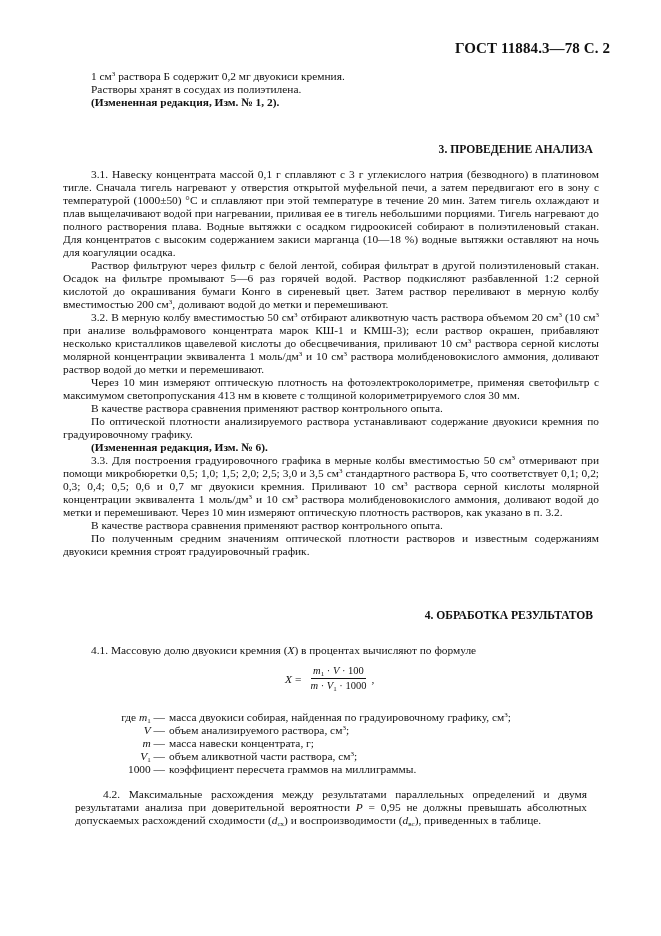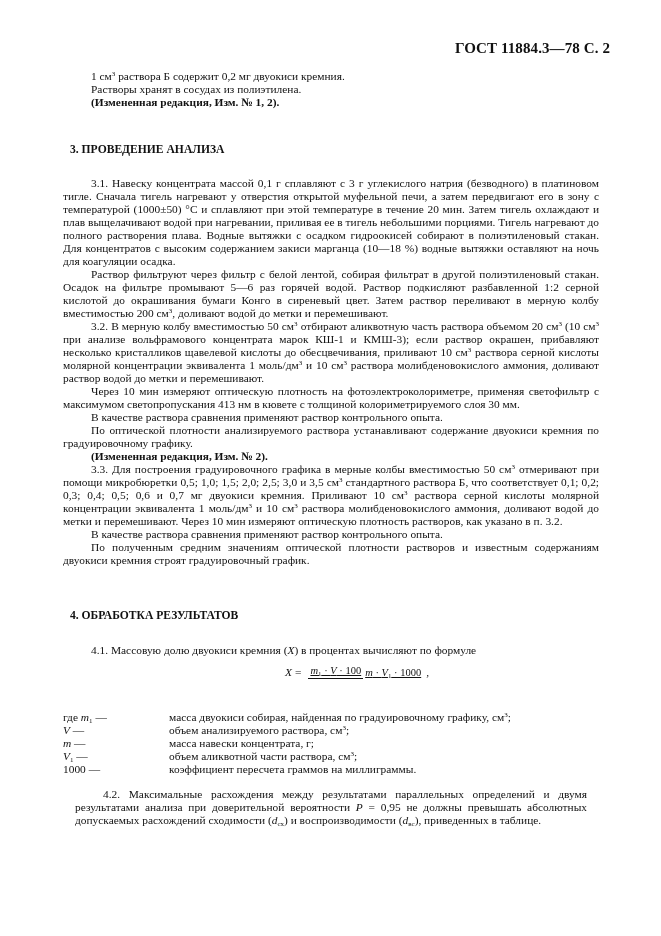--- a/index.html
+++ b/index.html
@@ -13,60 +13,60 @@
     font-weight: bold; font-size: 15px; letter-spacing: 0.1px;
   }
   .block {
     position: absolute; left: 63px; width: 536px;
     font-size: 11.4px; line-height: 13px;
   }
   .p { margin: 0; text-align: justify; text-align-last: left; }
   .ind { text-indent: 28px; }
   .bold { font-weight: bold; }
   .sec-title {
-    position: absolute; left: 70px; width: 536px; text-align: left;
+    position: absolute; left: 57px; width: 536px; text-align: right;
     font-weight: bold; font-size: 11.6px;
   }
   .formula {
     position: absolute; left: 285px; top: 665px;
     font-size: 11.4px; display: flex; align-items: center;
   }
   .formula i { font-style: italic; }
-  .frac { display: inline-flex; flex-direction: row; align-items: center; margin: 0 3px 0 4px; text-decoration: underline; }
+  .frac { display: inline-flex; flex-direction: column; align-items: center; margin: 0 3px 0 4px; }
   .frac .num { padding: 0 2px 1px; border-bottom: 1px solid #111; font-size: 10.5px; line-height: 12px; }
   .frac .den { padding: 1px 2px 0; font-size: 10.5px; line-height: 12px; }
   sub { font-size: 7px; vertical-align: -2px; line-height: 0; }
   sup { font-size: 7px; vertical-align: 4px; line-height: 0; }
   .legend { position: absolute; left: 63px; top: 711px; width: 536px; font-size: 11.4px; line-height: 13px; }
   .lg-row { display: flex; }
-  .lg-sym { width: 106px; padding-right: 4px; box-sizing: border-box; white-space: nowrap; }
+  .lg-sym { width: 106px; text-align: right; padding-right: 4px; box-sizing: border-box; white-space: nowrap; }
   .lg-sym i { font-style: italic; }
   .lg-text { flex: 1; }
 </style>
 </head>
 <body>
 
 <div class="page-header">ГОСТ 11884.3—78 С. 2</div>
 
 <div class="block" style="top:70px;">
   <p class="p ind"><span>1 см</span><sup>3</sup><span> раствора Б содержит 0,2 мг двуокиси кремния.</span></p>
   <p class="p ind">Растворы хранят в сосудах из полиэтилена.</p>
   <p class="p ind bold">(Измененная редакция, Изм. № 1, 2).</p>
 </div>
 
 <div class="sec-title" style="top:143px;">3. ПРОВЕДЕНИЕ АНАЛИЗА</div>
 
-<div class="block" style="top:177px;">
+<div class="block" style="top:168px;">
   <p class="p ind">3.1. Навеску концентрата массой 0,1 г сплавляют с 3 г углекислого натрия (безводного) в платиновом тигле. Сначала тигель нагревают у отверстия открытой муфельной печи, а затем передвигают его в зону с температурой (1000±50) °С и сплавляют при этой температуре в течение 20 мин. Затем тигель охлаждают и плав выщелачивают водой при нагревании, приливая ее в тигель небольшими порциями. Тигель нагревают до полного растворения плава. Водные вытяжки с осадком гидроокисей собирают в полиэтиленовый стакан. Для концентратов с высоким содержанием закиси марганца (10—18 %) водные вытяжки оставляют на ночь для коагуляции осадка.</p>
   <p class="p ind"><span>Раствор фильтруют через фильтр с белой лентой, собирая фильтрат в другой полиэтиленовый стакан. Осадок на фильтре промывают 5—6 раз горячей водой. Раствор подкисляют разбавленной 1:2 серной кислотой до окрашивания бумаги Конго в сиреневый цвет. Затем раствор переливают в мерную колбу вместимостью 200 см</span><sup>3</sup><span>, доливают водой до метки и перемешивают.</span></p>
   <p class="p ind"><span>3.2. В мерную колбу вместимостью 50 см</span><sup>3</sup><span> отбирают аликвотную часть раствора объемом 20 см</span><sup>3</sup><span> (10 см</span><sup>3</sup><span> при анализе вольфрамового концентрата марок КШ-1 и КМШ-3); если раствор окрашен, прибавляют несколько кристалликов щавелевой кислоты до обесцвечивания, приливают 10 см</span><sup>3</sup><span> раствора серной кислоты молярной концентрации эквивалента 1 моль/дм</span><sup>3</sup><span> и 10 см</span><sup>3</sup><span> раствора молибденовокислого аммония, доливают раствор водой до метки и перемешивают.</span></p>
   <p class="p ind">Через 10 мин измеряют оптическую плотность на фотоэлектроколориметре, применяя светофильтр с максимумом светопропускания 413 нм в кювете с толщиной колориметрируемого слоя 30 мм.</p>
   <p class="p ind">В качестве раствора сравнения применяют раствор контрольного опыта.</p>
   <p class="p ind">По оптической плотности анализируемого раствора устанавливают содержание двуокиси кремния по градуировочному графику.</p>
-  <p class="p ind bold">(Измененная редакция, Изм. № 2).</p>
+  <p class="p ind bold">(Измененная редакция, Изм. № 6).</p>
   <p class="p ind"><span>3.3. Для построения градуировочного графика в мерные колбы вместимостью 50 см</span><sup>3</sup><span> отмеривают при помощи микробюретки 0,5; 1,0; 1,5; 2,0; 2,5; 3,0 и 3,5 см</span><sup>3</sup><span> стандартного раствора Б, что соответствует 0,1; 0,2; 0,3; 0,4; 0,5; 0,6 и 0,7 мг двуокиси кремния. Приливают 10 см</span><sup>3</sup><span> раствора серной кислоты молярной концентрации эквивалента 1 моль/дм</span><sup>3</sup><span> и 10 см</span><sup>3</sup><span> раствора молибденовокислого аммония, доливают водой до метки и перемешивают. Через 10 мин измеряют оптическую плотность растворов, как указано в п. 3.2.</span></p>
   <p class="p ind">В качестве раствора сравнения применяют раствор контрольного опыта.</p>
   <p class="p ind">По полученным средним значениям оптической плотности растворов и известным содержаниям двуокиси кремния строят градуировочный график.</p>
 </div>
 
 <div class="sec-title" style="top:609px;">4. ОБРАБОТКА РЕЗУЛЬТАТОВ</div>
 
 <div class="block" style="top:644px;">
   <p class="p ind"><span>4.1. Массовую долю двуокиси кремния (</span><i>X</i><span>) в процентах вычисляют по формуле</span></p>
 </div>

